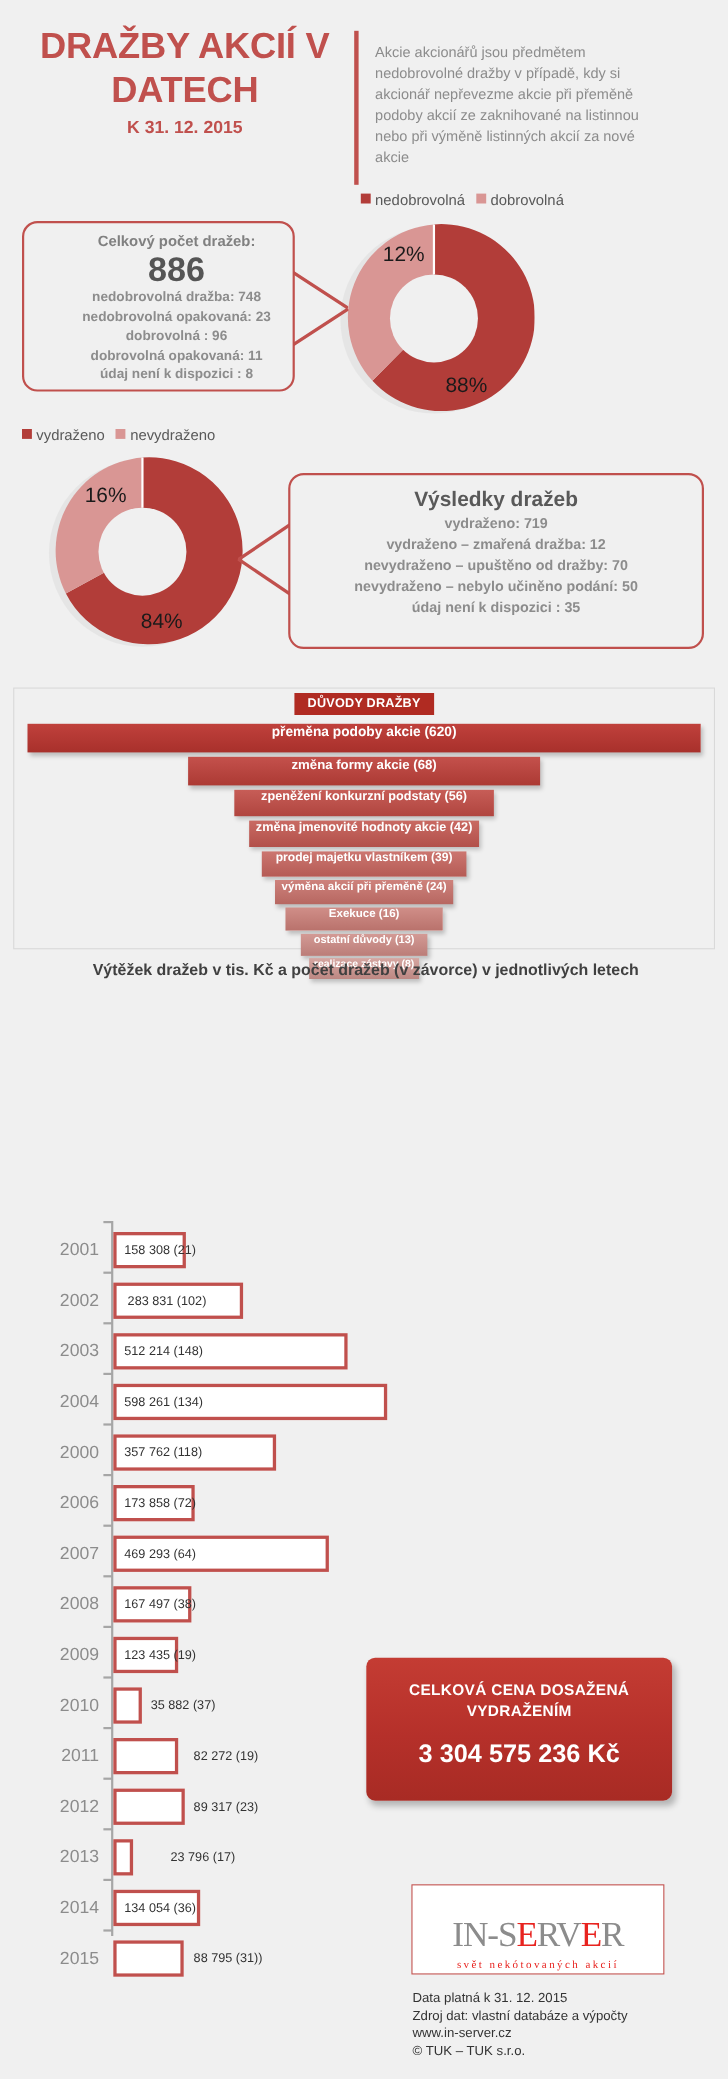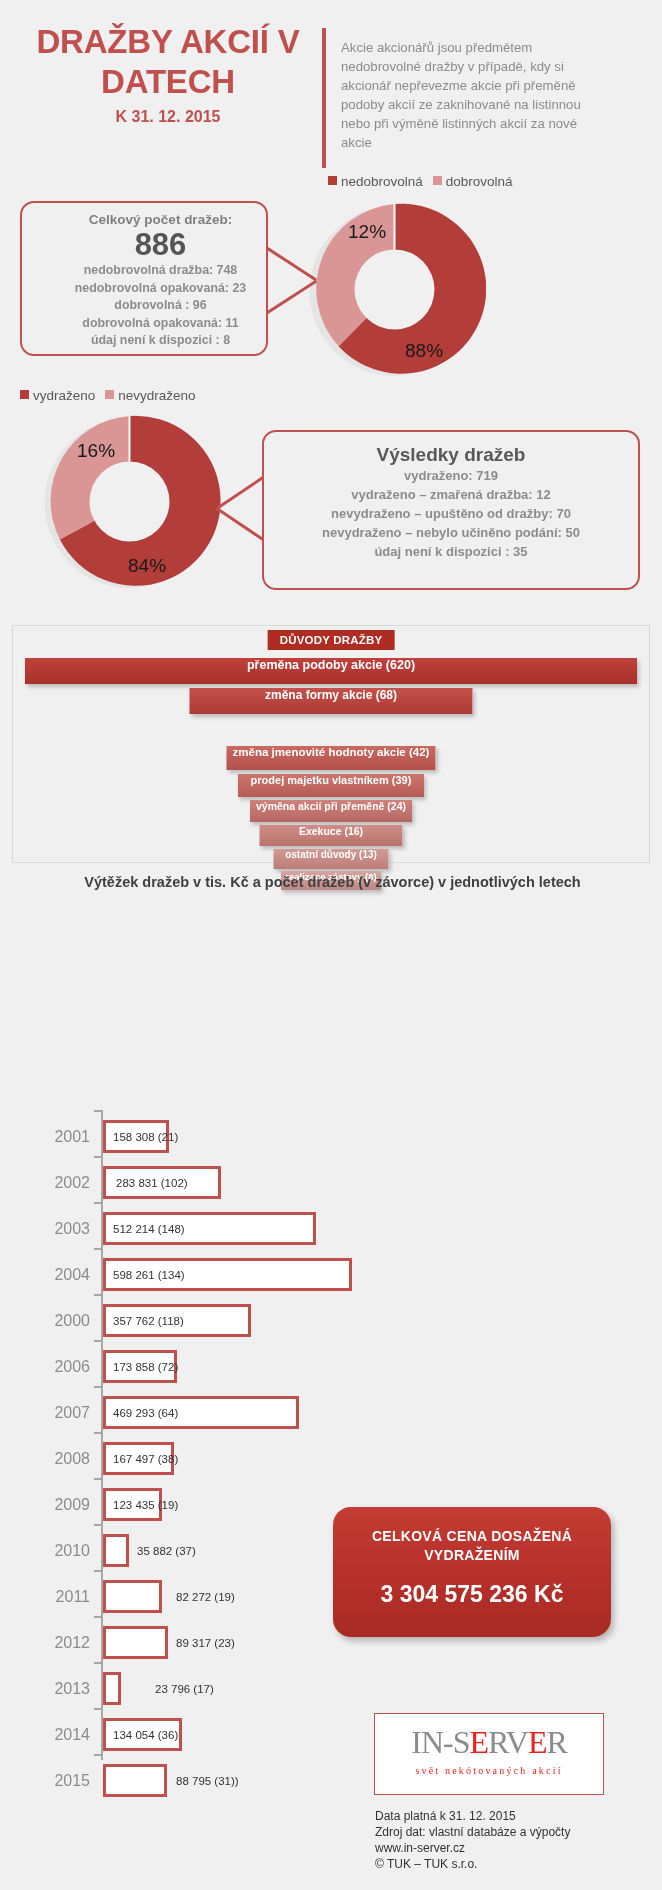--- a/index.html
+++ b/index.html
@@ -94,33 +94,33 @@
   .tick { position: absolute; left: 94px; width: 8px; height: 1.5px; background: #a6a6a6; }
   .ylab { position: absolute; left: 18px; width: 72px; text-align: right; color: #8c8c8c; font-size: 16px; }
   .bar {
     position: absolute; left: 103px; background: #ffffff; border: 3px solid #c0504d;
   }
   .bar-label { position: absolute; color: #333; font-size: 11.5px; white-space: nowrap; }
 
   
   .total-box {
     position: absolute; left: 333px; top: 1507px; width: 278px; height: 130px;
-    border-radius: 18px; text-align: center; color: #fff;
+    border-radius: 8px; text-align: center; color: #fff;
     background: linear-gradient(180deg, #c43c33 0%, #b5302a 55%, #a82b24 100%);
     box-shadow: 3px 4px 6px rgba(0,0,0,.25);
   }
   .total-head { font-size: 14px; font-weight: bold; line-height: 19px; padding-top: 20px; letter-spacing: .3px; }
   .total-val { font-size: 23px; font-weight: bold; margin-top: 16px; }
 
   
   .logo-box {
     position: absolute; left: 374px; top: 1713px; width: 230px; height: 82px;
     background: #fff; border: 1px solid #c0504d; text-align: center;
   }
-  .logo-text { font-family: "Liberation Serif", serif; font-size: 32px; letter-spacing: -1px; margin-top: 10px; color: #8c8c8c; font-weight: normal; }
+  .logo-text { font-family: "Liberation Serif", serif; font-size: 32px; letter-spacing: -1px; margin-top: 26px; color: #8c8c8c; font-weight: normal; }
   .logo-text .r { color: #e8231f; }
   .logo-sub { font-family: "Liberation Serif", serif; color: #e8231f; font-size: 10px; letter-spacing: 2.2px; margin-top: 4px; }
   .footer {
     position: absolute; left: 375px; top: 1808px; width: 280px;
     color: #333; font-size: 12px; line-height: 16px;
   }
 </style>
 </head>
 <body>
 
@@ -196,22 +196,25 @@
     <div class="co2-line">nevydraženo – upuštěno od dražby:  70</div>
     <div class="co2-line">nevydraženo – nebylo učiněno podání:  50</div>
     <div class="co2-line">údaj není k dispozici : 35</div>
   </div>
 
   <div class="funnel-panel">
     <div class="funnel-title">DŮVODY DRAŽBY</div>
     <div class="fbar" style="top:32px;  width:612px; height:26px; font-size:12.5px; background:linear-gradient(180deg,#c0413c,#a8302b);">
         <span>přeměna podoby akcie (620)</span>
       </div>
-    <div class="fbar" style="top:62px;  width:283px; height:26px; font-size:12px;   background:linear-gradient(180deg,#c4514c,#ac3a34);">
+    <div class="fbar" style="top:62px;  width:320px; height:26px; font-size:12px;   background:linear-gradient(180deg,#c4514c,#ac3a34);">
         <span>změna formy akcie (68)</span>
+      </div>
+    <div class="fbar" style="top:92px;  width:236px; height:24px; font-size:11.5px; background:linear-gradient(180deg,#c75d57,#b0453f);">
+        <span>zpeněžení konkurzní podstaty (56)</span>
       </div>
     <div class="fbar" style="top:120px; width:209px; height:24px; font-size:11.5px; background:linear-gradient(180deg,#c96a63,#b2504a);">
         <span>změna jmenovité hodnoty akcie (42)</span>
       </div>
     <div class="fbar" style="top:148px; width:186px; height:23px; font-size:11px;   background:linear-gradient(180deg,#cc7670,#b55b55);">
         <span>prodej majetku vlastníkem (39)</span>
       </div>
     <div class="fbar" style="top:174px; width:162px; height:22px; font-size:10.5px; background:linear-gradient(180deg,#ce827c,#b76761);">
         <span>výměna akcií při přeměně (24)</span>
       </div>

